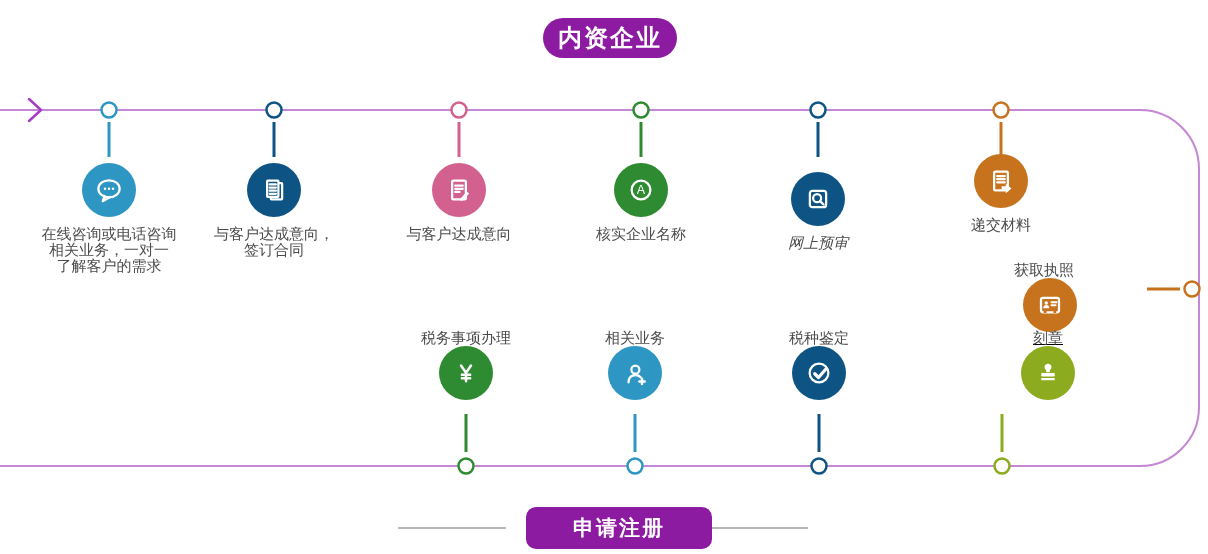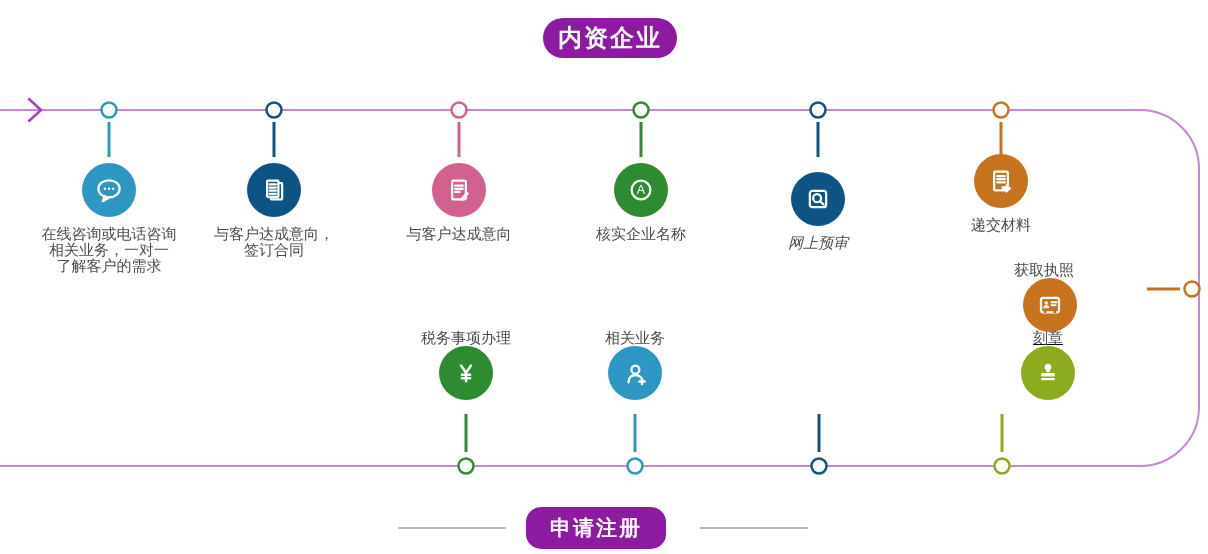--- a/index.html
+++ b/index.html
@@ -11,21 +11,21 @@
   .step.bottom{flex-direction:column;width:200px;}
   .step.right{flex-direction:column;}
   .badge{display:block;flex:0 0 auto;}
   .label{color:#4b4b4b;font-size:15px;line-height:16px;text-align:center;white-space:pre-line;}
   .step.top .label{margin-top:9px;}
   .step.bottom .label{}
   .step.right .label{margin-right:12px;white-space:nowrap;}
   .pill{position:absolute;z-index:2;background:#8c1ba1;color:#ffffff;font-weight:bold;
         display:flex;align-items:center;justify-content:center;letter-spacing:2px;}
   .pill-top{left:543px;top:18px;width:134px;height:40px;border-radius:20px;font-size:24px;}
-  .pill-bottom{left:526px;top:507px;width:140px;height:42px;border-radius:15px;font-size:21px;}
+  .pill-bottom{left:526px;top:507px;width:186px;height:42px;border-radius:10px;font-size:21px;}
   .glyph{stroke:#ffffff;stroke-width:1.8;fill:none;stroke-linecap:round;stroke-linejoin:round;}
 </style>
 </head>
 <body>
 
 <div class="canvas">
 
   <svg class="flow-svg" width="1208" height="554" viewBox="0 0 1208 554">
 
     <path d="M0 110 H1140 A59 59 0 0 1 1199 169 V407 A59 59 0 0 1 1140 466 H0" fill="none" stroke="#c586d4" stroke-width="2"></path>
@@ -161,20 +161,30 @@
     <svg class="badge" width="54" height="54" viewBox="0 0 54 54">
       <circle cx="27" cy="27" r="27" fill="#8cab1e"></circle>
       <g class="glyph" transform="translate(12,12) scale(1.25)">
         <path d="M12 4.6 c1.6 0 2.8 1.1 2.8 2.5 0 0.9-0.5 1.6-1 2.2 -0.4 0.6-0.5 1.3-0.5 2 h-2.6 c0-0.7-0.1-1.4-0.5-2 -0.5-0.6-1-1.3-1-2.2 0-1.4 1.2-2.5 2.8-2.5 z" fill="#fff" stroke="none"></path>
         <rect x="6.6" y="11.9" width="10.8" height="2.9" rx="0.6" fill="#fff" stroke="none"></rect>
         <rect x="6.6" y="16" width="10.8" height="1.8" rx="0.4" fill="#fff" stroke="none"></rect>
       </g>
     </svg>
   </div>
 
+  <div class="step bottom" style="left:719px;top:330px;">
+    <div class="label">税种鉴定</div>
+    <svg class="badge" width="54" height="54" viewBox="0 0 54 54">
+      <circle cx="27" cy="27" r="27" fill="#0d5484"></circle>
+      <g class="glyph" transform="translate(12,12) scale(1.25)">
+        <circle cx="12" cy="12" r="7.5"></circle>
+        <path d="M8.6 12.6 l3 3 5.6-6.4" stroke-width="2.6"></path>
+      </g>
+    </svg>
+  </div>
 
   <div class="step bottom" style="left:535px;top:330px;">
     <div class="label">相关业务</div>
     <svg class="badge" width="54" height="54" viewBox="0 0 54 54">
       <circle cx="27" cy="27" r="27" fill="#2e96c2"></circle>
       <g class="glyph" transform="translate(12,12) scale(1.25)">
         <circle cx="12.3" cy="9.3" r="3.2"></circle>
         <path d="M6.8 19.5 c0.2-3.8 2.4-5.8 5.5-5.8 1.8 0 3.2 0.6 4.2 1.7"></path>
         <path d="M17.6 16.6 v4.2 M15.5 18.7 h4.2" stroke-width="2"></path>
       </g>

